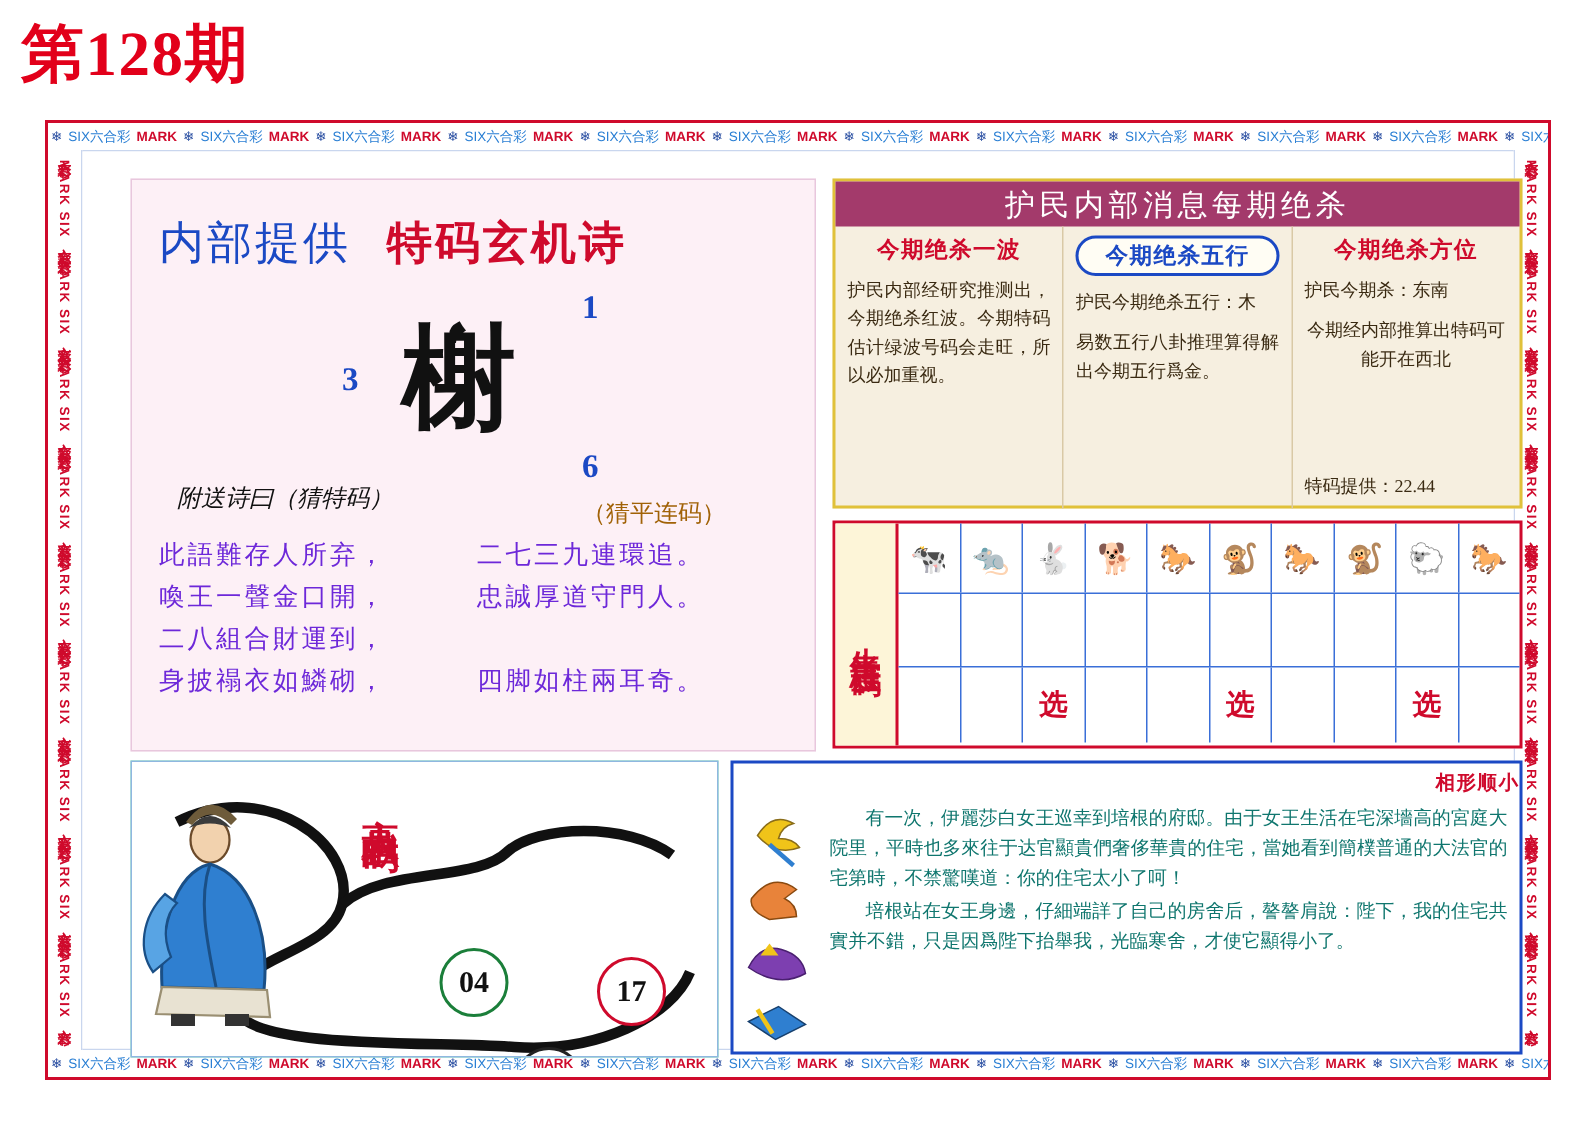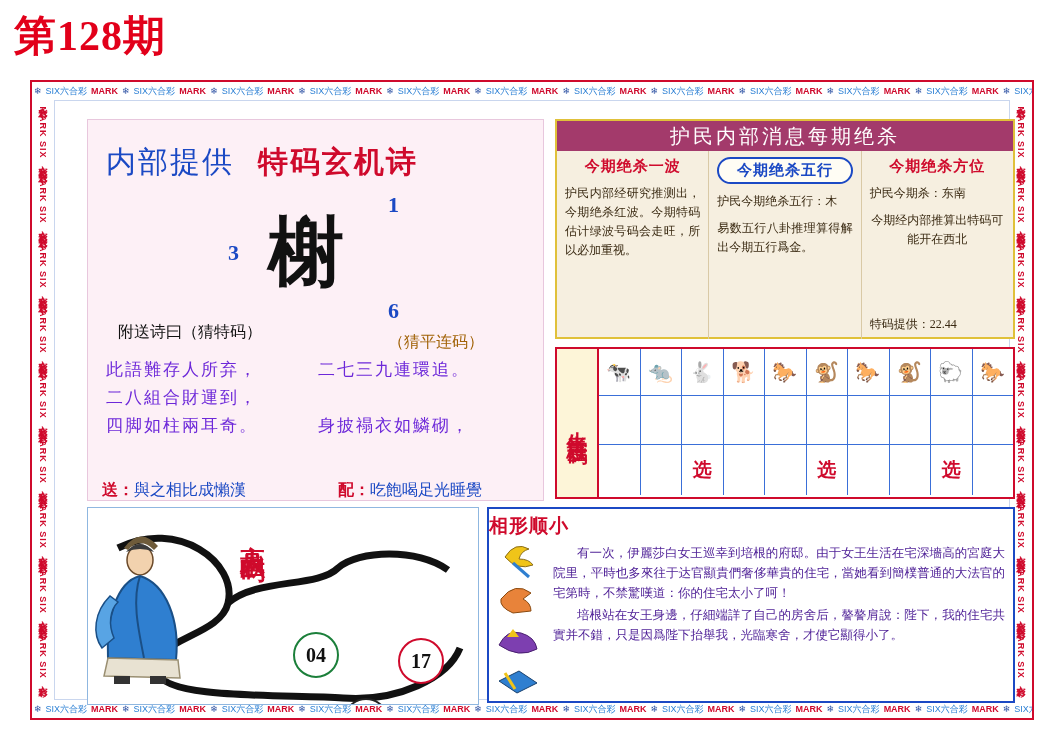--- a/index.html
+++ b/index.html
@@ -29,21 +29,21 @@
   
   .poem{position:absolute;left:32px;top:18px;width:455px;height:380px;background:#fdf0f6;border:1px solid #e8c7dd;}
   .poem-title{position:absolute;left:18px;top:22px;width:420px;text-align:left;}
   .poem-title .t1{font-family:"Liberation Serif",serif;font-size:30px;font-weight:normal;color:#1b49c4;letter-spacing:2px;}
   .poem-title .t2{font-family:"Liberation Serif",serif;font-size:30px;font-weight:bold;color:#cf0a2c;letter-spacing:2px;margin-left:24px;}
   .big-char{position:absolute;left:180px;top:82px;font-family:"Liberation Serif",serif;font-size:76px;font-weight:bold;color:#111;}
   .num{position:absolute;font-family:"Liberation Serif",serif;font-size:22px;color:#1b49c4;font-weight:bold;}
   .n1{left:300px;top:72px;}
   .n3{left:140px;top:120px;}
   .n6{left:300px;top:178px;}
-  .sub-left{position:absolute;left:30px;top:202px;font-family:"Liberation Serif",serif;font-size:16px;color:#111;}
+  .sub-left{position:absolute;left:30px;top:202px;font-family:"Liberation Serif",serif;font-size:16px;color:#111;font-style:italic;}
   .sub-right{position:absolute;left:300px;top:212px;font-family:"Liberation Serif",serif;font-size:16px;color:#a16207;}
   .verse{position:absolute;left:18px;top:236px;width:425px;font-family:"Liberation Serif",serif;font-size:17px;color:#6d28d9;line-height:28px;}
   .verse .row{display:flex;}
   .verse .c{width:212px;letter-spacing:2px;}
   .send-row{position:absolute;left:14px;top:360px;width:440px;font-family:"Liberation Serif",serif;font-size:16px;color:#1b49c4;display:flex;}
   .send-row .k{color:#cf0a2c;font-weight:bold;}
   .send-row .s1{width:236px;}
 
   
   .hm{position:absolute;left:500px;top:18px;width:460px;height:220px;border:2px solid #e0c13a;background:#f6efe0;box-sizing:border-box;}
@@ -72,22 +72,22 @@
   
   .gr{position:absolute;left:32px;top:406px;width:390px;height:196px;border:1px solid #8fb7e0;background:#86efac;overflow:hidden;}
   .gr-title{position:absolute;left:148px;top:18px;writing-mode:vertical-rl;font-family:"Liberation Serif",serif;font-size:25px;font-weight:bold;color:#cf0a2c;letter-spacing:4px;}
   .ball{position:absolute;width:42px;height:42px;border-radius:50%;background:#ffffff;display:flex;align-items:center;justify-content:center;font-family:"Liberation Serif",serif;font-size:20px;font-weight:bold;}
   .b0{left:205px;top:124px;border:2px solid #1b7f3a;color:#111;}
   .b1{left:310px;top:130px;border:2px solid #cf0a2c;color:#111;}
   .b2{left:255px;top:190px;border:2px solid #222;color:#111;}
 
   
   .story{position:absolute;left:432px;top:406px;width:528px;height:196px;border:2px solid #1b49c4;background:#ffffff;box-sizing:border-box;}
-  .story-title{text-align:left;font-family:"Liberation Serif",serif;font-size:19px;font-weight:bold;color:#cf0a2c;margin-top:4px;letter-spacing:1px;}
-  .story-body{margin:4px 8px 0 64px;font-family:Liberation Serif, serif;font-size:12.5px;color:#4c1d95;line-height:20px;text-align:justify;}
+  .story-title{text-align:right;font-family:"Liberation Serif",serif;font-size:13px;font-weight:bold;color:#cf0a2c;margin-top:4px;letter-spacing:1px;}
+  .story-body{margin:4px 8px 0 64px;font-family:Liberation Serif, serif;font-size:12.5px;color:#0f766e;line-height:20px;text-align:justify;}
   .story-body p{margin:0 0 2px 0;text-indent:24px;}
 
   svg{display:block;}
 </style>
 </head>
 <body>
 
 <div id="root">
 
   <div class="hdr-issue">第128期</div>
@@ -114,31 +114,31 @@
         <div class="num n3">3</div>
         <div class="num n6">6</div>
         <div class="sub-left">附送诗曰（猜特码）</div>
         <div class="sub-right">（猜平连码）</div>
         <div class="verse" id="poem-verses">
             <div class="row">
               <div class="c">此語難存人所弃，</div>
               <div class="c">二七三九連環追。</div>
             </div>
             <div class="row">
+              <div class="c">喚王一聲金口開，</div>
+              <div class="c">忠誠厚道守門人。</div>
+            </div>
+            <div class="row">
               <div class="c">二八組合財運到，</div>
             </div>
             <div class="row">
+              <div class="c">身披禢衣如鱗砌，</div>
               <div class="c">四脚如柱兩耳奇。</div>
-              <div class="c">身披禢衣如鱗砌，</div>
-            </div>
-          </div>
-        <div class="send-row">
-          <div class="s1"><span class="k">送：</span><span>與之相比成懶漢</span></div>
-          <div><span class="k">配：</span><span>吃飽喝足光睡覺</span></div>
-        </div>
+            </div>
+          </div>
       </div>
 
       <div class="hm">
         <div class="hm-head">护民内部消息每期绝杀</div>
         <div class="hm-cols">
 
           <div class="hm-col">
             <div class="hm-ctitle">今期绝杀一波</div>
             <div class="hm-body">护民内部经研究推测出，今期绝杀红波。今期特码估计绿波号码会走旺，所以必加重视。</div>
           </div>

